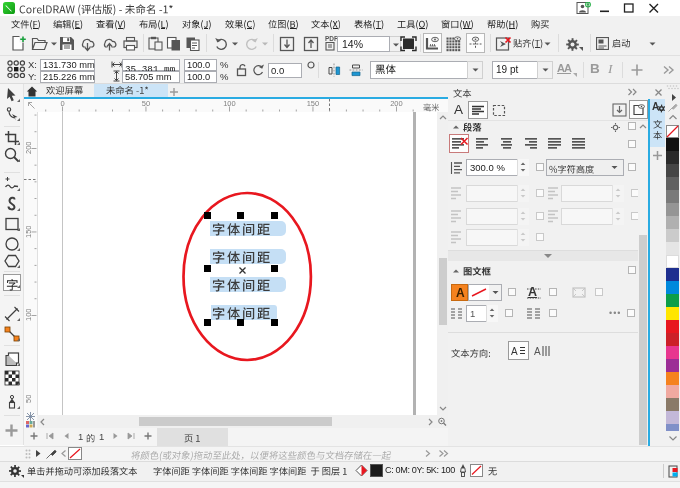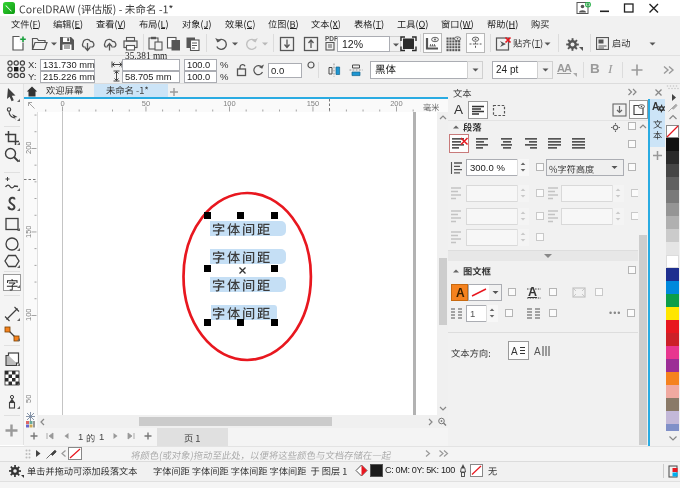--- a/index.html
+++ b/index.html
@@ -155,21 +155,21 @@
   </svg>
 <svg style="position:absolute;left:303px;top:36px;" width="17" height="16" viewBox="0 0 17 16">
     <rect x="1.5" y="1.5" width="13" height="13" fill="none" stroke="#565656" stroke-width="1.3"></rect>
     <path d="M8 12 V4.5 M5.5 7 L8 4 L10.5 7" fill="none" stroke="#565656" stroke-width="1.3"></path>
   </svg>
 <div style="position:absolute;left:325px;top:36px;width:18px;height:16px;color:#565656;font-size:6.5px;font-weight:bold;line-height:6px;font-family:'Liberation Sans',sans-serif">PDF<svg width="10" height="9" viewBox="0 0 10 9">
       <rect x="1" y="0.5" width="8" height="7.5" fill="none" stroke="#565656" stroke-width="1.1"></rect>
       <path d="M3 3 H7 M3 5 H7" stroke="#565656" stroke-width="1"></path>
     </svg></div>
 <div style="position:absolute;left:337px;top:36px;width:53px;height:16px;background:#fff;border:1px solid #abadb3"></div>
-<div style="position:absolute;left:342px;top:38px;font-size:10.5px;color:#222;font-family:'Liberation Sans',sans-serif">12%</div>
+<div style="position:absolute;left:342px;top:38px;font-size:10.5px;color:#222;font-family:'Liberation Sans',sans-serif">14%</div>
 <div style="position:absolute;left:390px;top:36px;width:11px;height:16px;background:#f1f1f1;border:1px solid #d0d0d0;border-left:none"></div>
 <svg style="position:absolute;left:392px;top:42px;" width="8" height="6" viewBox="0 0 8 6">
     <path d="M1 1.5 L4 4.5 L7 1.5 Z" fill="#565656"></path>
   </svg>
 <svg style="position:absolute;left:400px;top:36px;" width="17" height="16" viewBox="0 0 17 16">
     <rect x="3" y="2.5" width="11" height="10.5" fill="#2b2b2b"></rect>
     <path d="M1 5 V1 H5 M12 1 H16 V5 M16 10.5 V14.5 H12 M5 14.5 H1 V10.5" fill="none" stroke="#2b2b2b" stroke-width="1.4"></path>
   </svg>
 <div style="position:absolute;left:420px;top:34px;width:1px;height:18px;background:#dcdcdc"></div>
 <div style="position:absolute;left:423px;top:33px;width:19px;height:20px;background:#fdfdfd;border:1px solid #b8b8b8"></div>
@@ -279,21 +279,21 @@
 <div style="position:absolute;left:43px;top:59.5px;font-size:9.3px;color:#222;font-family:'Liberation Sans',sans-serif;line-height:11.3px;white-space:nowrap;">131.730 mm</div>
 <div style="position:absolute;left:40px;top:71px;width:55px;height:12px;background:#fff;border:1px solid #abadb3"></div>
 <div style="position:absolute;left:43px;top:72px;font-size:9.3px;color:#222;font-family:'Liberation Sans',sans-serif;line-height:11.3px;white-space:nowrap;">215.226 mm</div>
 <svg style="position:absolute;left:111px;top:60px;" width="12" height="9" viewBox="0 0 12 9">
     <path d="M1 1.5 V7.5 M11 1.5 V7.5 M1 4.5 H11 M3.5 2.5 L1.5 4.5 L3.5 6.5 M8.5 2.5 L10.5 4.5 L8.5 6.5" fill="none" stroke="#444" stroke-width="1"></path>
   </svg>
 <svg style="position:absolute;left:112px;top:70px;" width="9" height="12" viewBox="0 0 9 12">
     <path d="M1.5 1 H7.5 M1.5 11 H7.5 M4.5 1 V11 M2.5 3.5 L4.5 1.5 L6.5 3.5 M2.5 8.5 L4.5 10.5 L6.5 8.5" fill="none" stroke="#444" stroke-width="1"></path>
   </svg>
 <div style="position:absolute;left:122px;top:58.5px;width:58px;height:12px;background:#fff;border:1px solid #abadb3"></div>
-<div style="position:absolute;left:125px;top:51px;font-size:9.3px;color:#222;font-family:Liberation Serif, serif;line-height:11.3px;white-space:nowrap;">35.381 mm</div>
+<div style="position:absolute;left:125px;top:64px;font-size:9.3px;color:#222;font-family:Liberation Mono, monospace;line-height:11.3px;white-space:nowrap;">35.381 mm</div>
 <div style="position:absolute;left:122px;top:71px;width:58px;height:12px;background:#fff;border:1px solid #abadb3"></div>
 <div style="position:absolute;left:125px;top:72px;font-size:9.3px;color:#222;font-family:'Liberation Sans',sans-serif;line-height:11.3px;white-space:nowrap;">58.705 mm</div>
 <div style="position:absolute;left:184px;top:58.5px;width:33px;height:12px;background:#fff;border:1px solid #abadb3"></div>
 <div style="position:absolute;left:187px;top:59.5px;font-size:9.3px;color:#222;font-family:'Liberation Sans',sans-serif;line-height:11.3px;white-space:nowrap;">100.0</div>
 <div style="position:absolute;left:184px;top:71px;width:33px;height:12px;background:#fff;border:1px solid #abadb3"></div>
 <div style="position:absolute;left:187px;top:72px;font-size:9.3px;color:#222;font-family:'Liberation Sans',sans-serif;line-height:11.3px;white-space:nowrap;">100.0</div>
 <div style="position:absolute;left:220px;top:59px;font-size:9.5px;color:#333;font-family:'Liberation Sans',sans-serif;line-height:11.5px;white-space:nowrap;">%</div>
 <div style="position:absolute;left:220px;top:71px;font-size:9.5px;color:#333;font-family:'Liberation Sans',sans-serif;line-height:11.5px;white-space:nowrap;">%</div>
 <svg style="position:absolute;left:236px;top:63px;" width="12" height="14" viewBox="0 0 12 14">
     <rect x="1.5" y="6" width="8" height="6.5" fill="none" stroke="#555" stroke-width="1.3"></rect>
@@ -323,21 +323,21 @@
   </svg>
 <div style="position:absolute;left:370px;top:60.5px;width:98px;height:18px;background:#fff;border:1px solid #abadb3"></div>
 <div style="position:absolute;left:375px;top:60.6px;line-height:0"><svg width="21" height="15" viewBox="0 0 21 15">
       <path d="M3 4.9C3.3 5.4 3.5 6 3.6 6.4L4.2 6.2C4.1 5.8 3.8 5.2 3.5 4.7ZM6.9 4.7C6.7 5.2 6.4 5.9 6.1 6.3L6.6 6.6C6.9 6.1 7.2 5.5 7.5 4.9ZM3.6 11.2C3.7 11.8 3.8 12.5 3.8 13L4.5 12.9C4.5 12.4 4.4 11.7 4.3 11.2ZM5.7 11.3C6 11.8 6.2 12.5 6.3 13L7.1 12.8C7 12.3 6.7 11.6 6.5 11.1ZM7.9 11.2C8.4 11.8 9 12.5 9.2 13L10 12.7C9.7 12.2 9.1 11.5 8.6 11ZM1.8 11C1.5 11.6 1.1 12.3 0.6 12.7L1.3 13.1C1.8 12.6 2.3 11.8 2.5 11.1ZM2.4 4.4H4.8V6.7H2.4ZM5.6 4.4H8V6.7H5.6ZM0.6 9.8V10.5H9.9V9.8H5.6V8.9H9V8.2H5.6V7.4H8.8V3.8H1.6V7.4H4.8V8.2H1.4V8.9H4.8V9.8Z M13.1 3.4C12.6 5 11.7 6.6 10.8 7.6C11 7.8 11.2 8.2 11.3 8.4C11.6 8 11.9 7.6 12.2 7.2V13H12.9V5.8C13.3 5.1 13.6 4.4 13.9 3.6ZM14.9 10.3V11.1H16.6V13H17.4V11.1H19.1V10.3H17.4V6.7C18 8.5 19 10.3 20.1 11.3C20.3 11.1 20.5 10.8 20.7 10.7C19.6 9.8 18.5 8 17.9 6.2H20.5V5.5H17.4V3.4H16.6V5.5H13.6V6.2H16.1C15.5 8 14.4 9.8 13.2 10.7C13.4 10.9 13.7 11.1 13.8 11.3C14.9 10.3 15.9 8.6 16.6 6.7V10.3Z" fill="#222"></path>
     </svg></div>
 <div style="position:absolute;left:467px;top:60.5px;width:16px;height:18px;background:#f1f1f1;border:1px solid #d0d0d0"></div>
 <svg style="position:absolute;left:471px;top:67px;" width="9" height="6" viewBox="0 0 9 6">
     <path d="M1.5 1.5 L4.5 4.5 L7.5 1.5 Z" fill="#565656"></path>
   </svg>
 <div style="position:absolute;left:492px;top:60.5px;width:46px;height:18px;background:#fff;border:1px solid #abadb3"></div>
-<div style="position:absolute;left:496px;top:63.5px;font-size:10px;color:#222;font-family:'Liberation Sans',sans-serif;line-height:12px;white-space:nowrap;">24 pt</div>
+<div style="position:absolute;left:496px;top:63.5px;font-size:10px;color:#222;font-family:'Liberation Sans',sans-serif;line-height:12px;white-space:nowrap;">19 pt</div>
 <div style="position:absolute;left:537px;top:60.5px;width:16px;height:18px;background:#f1f1f1;border:1px solid #d0d0d0"></div>
 <svg style="position:absolute;left:541px;top:67px;" width="9" height="6" viewBox="0 0 9 6">
     <path d="M1.5 1.5 L4.5 4.5 L7.5 1.5 Z" fill="#565656"></path>
   </svg>
 <div style="position:absolute;left:557px;top:62px;font-size:11px;color:#9a9a9a;font-family:'Liberation Sans',sans-serif;line-height:13px;white-space:nowrap;font-weight:bold;letter-spacing:-1px"><span style="text-decoration:underline">AA</span></div>
 <svg style="position:absolute;left:572px;top:72px;" width="6" height="5" viewBox="0 0 6 5">
     <path d="M1 1 L5 1 L5 5 Z" fill="#aaa"></path>
   </svg>
 <div style="position:absolute;left:583px;top:62px;width:1px;height:16px;background:#dcdcdc"></div>
 <div style="position:absolute;left:590px;top:61px;font-size:13.5px;color:#9a9a9a;font-family:'Liberation Sans',sans-serif;line-height:15.5px;white-space:nowrap;font-weight:bold">B</div>

